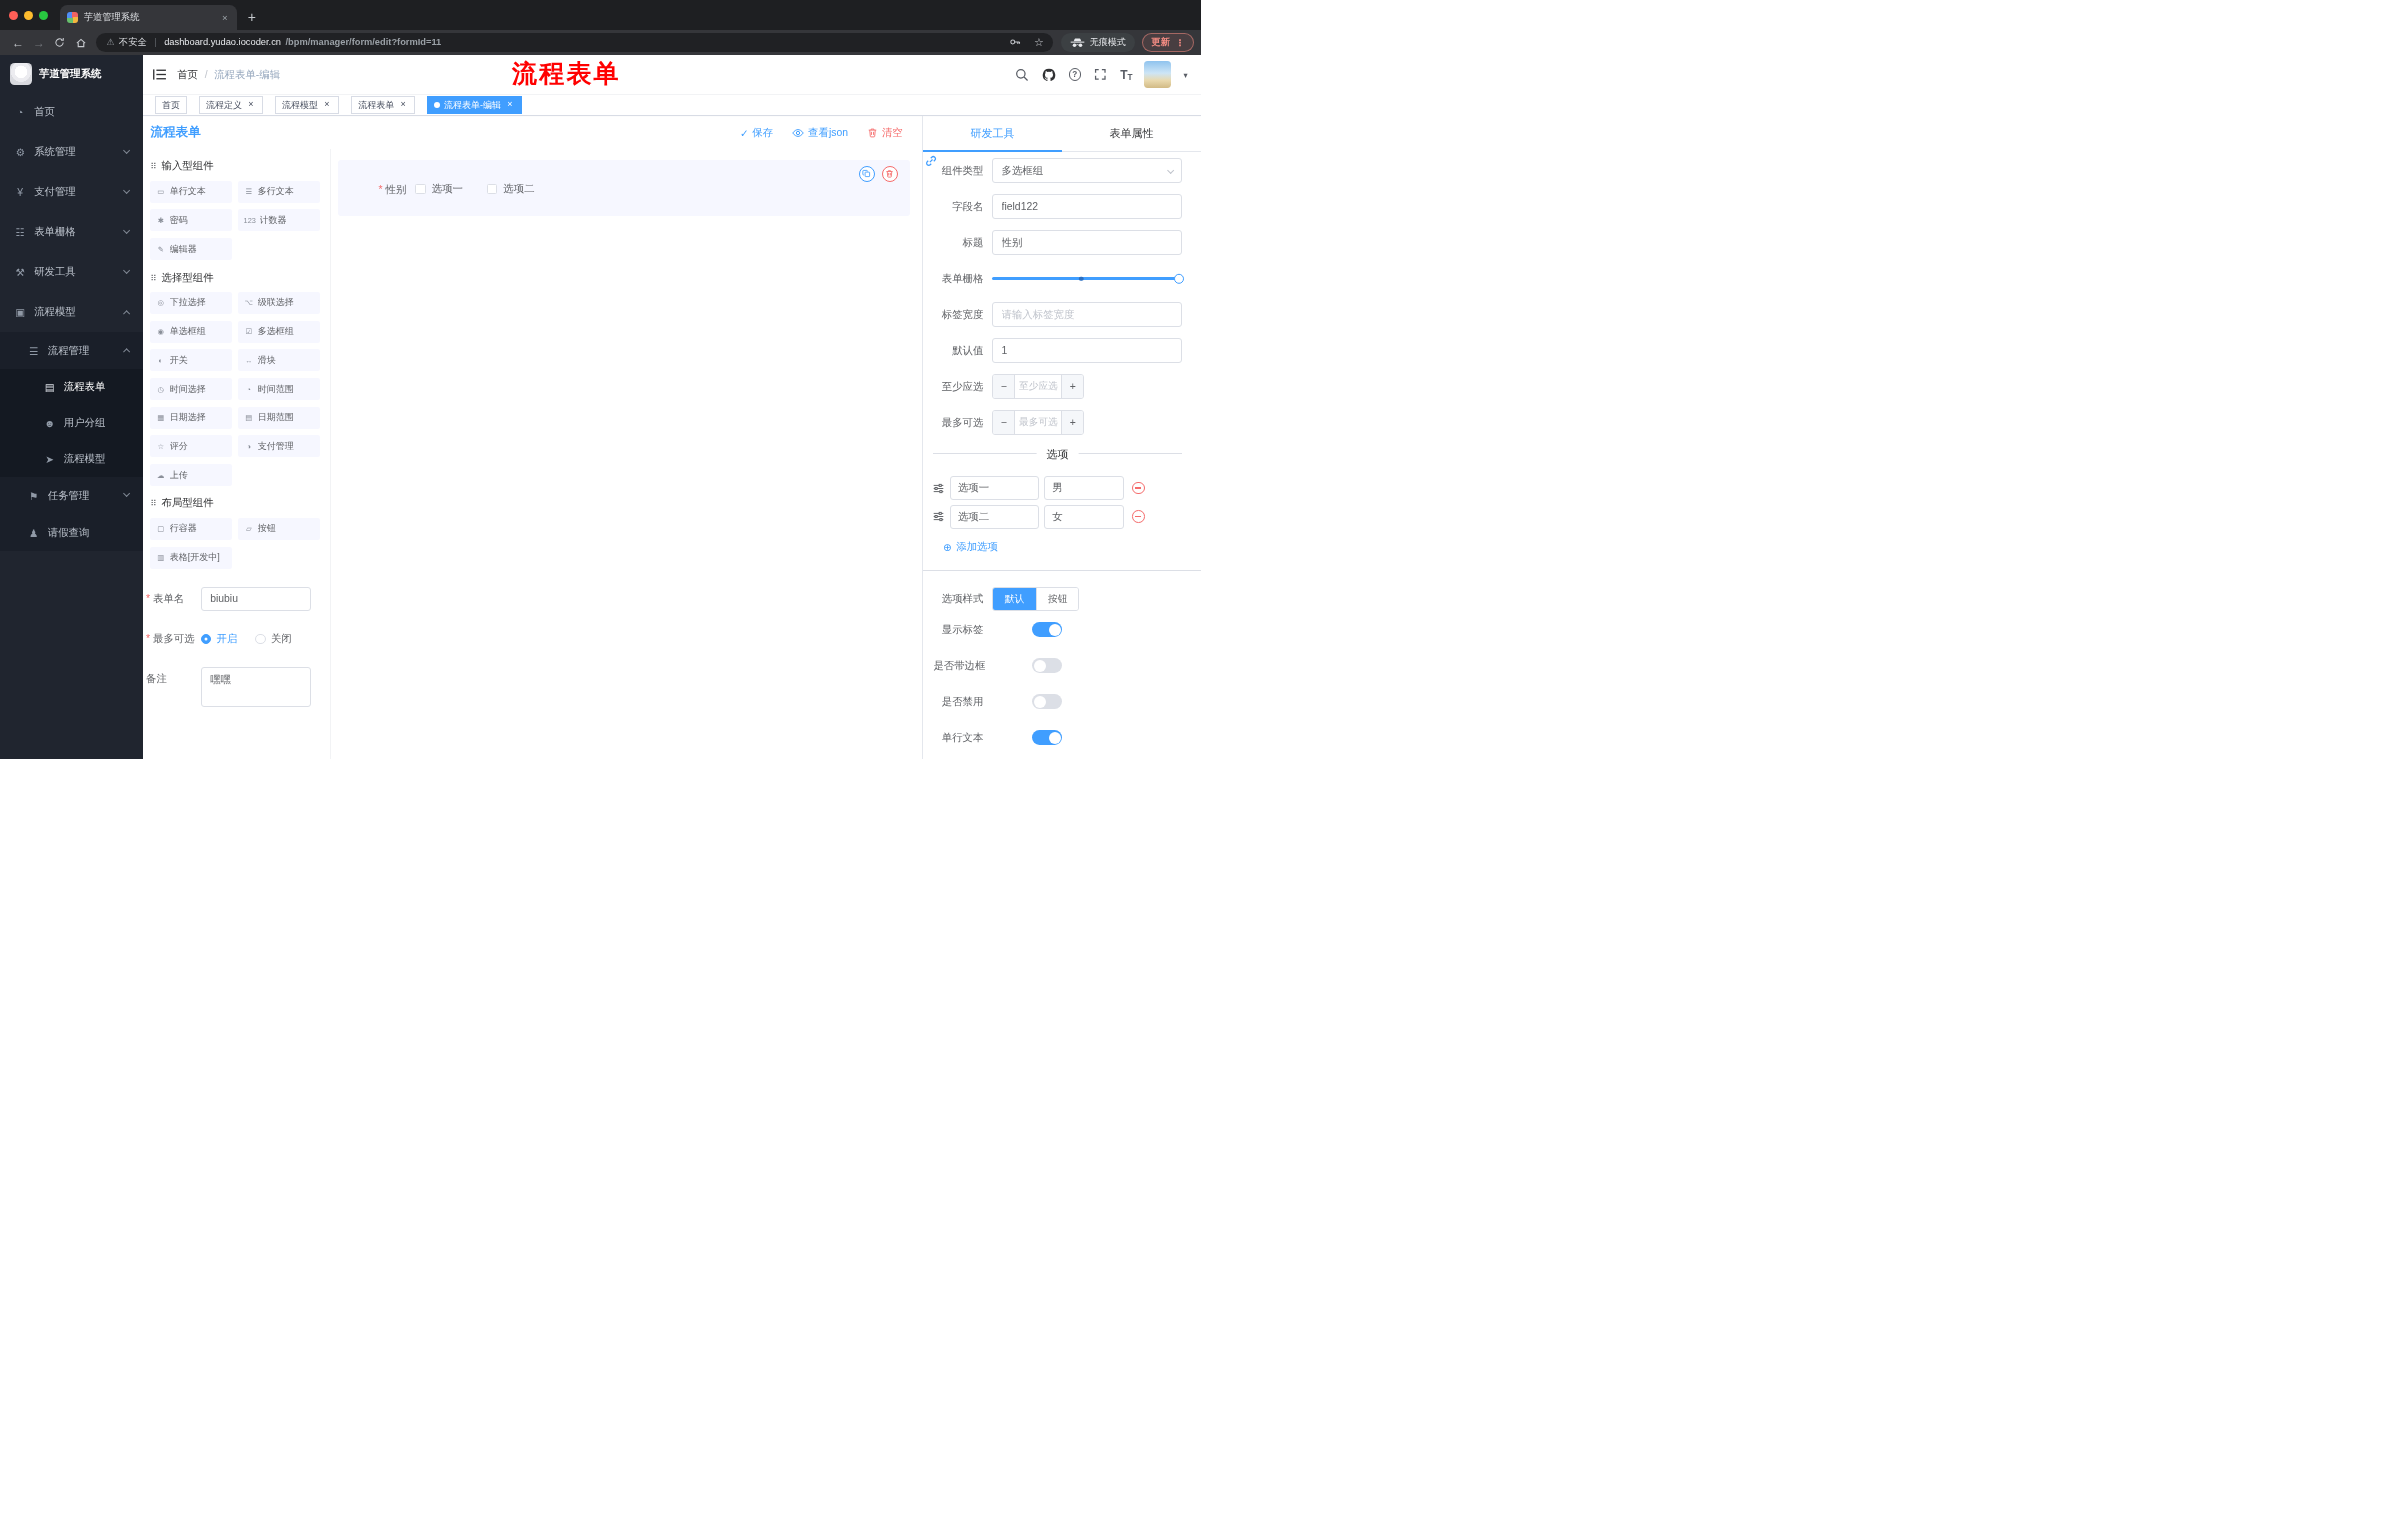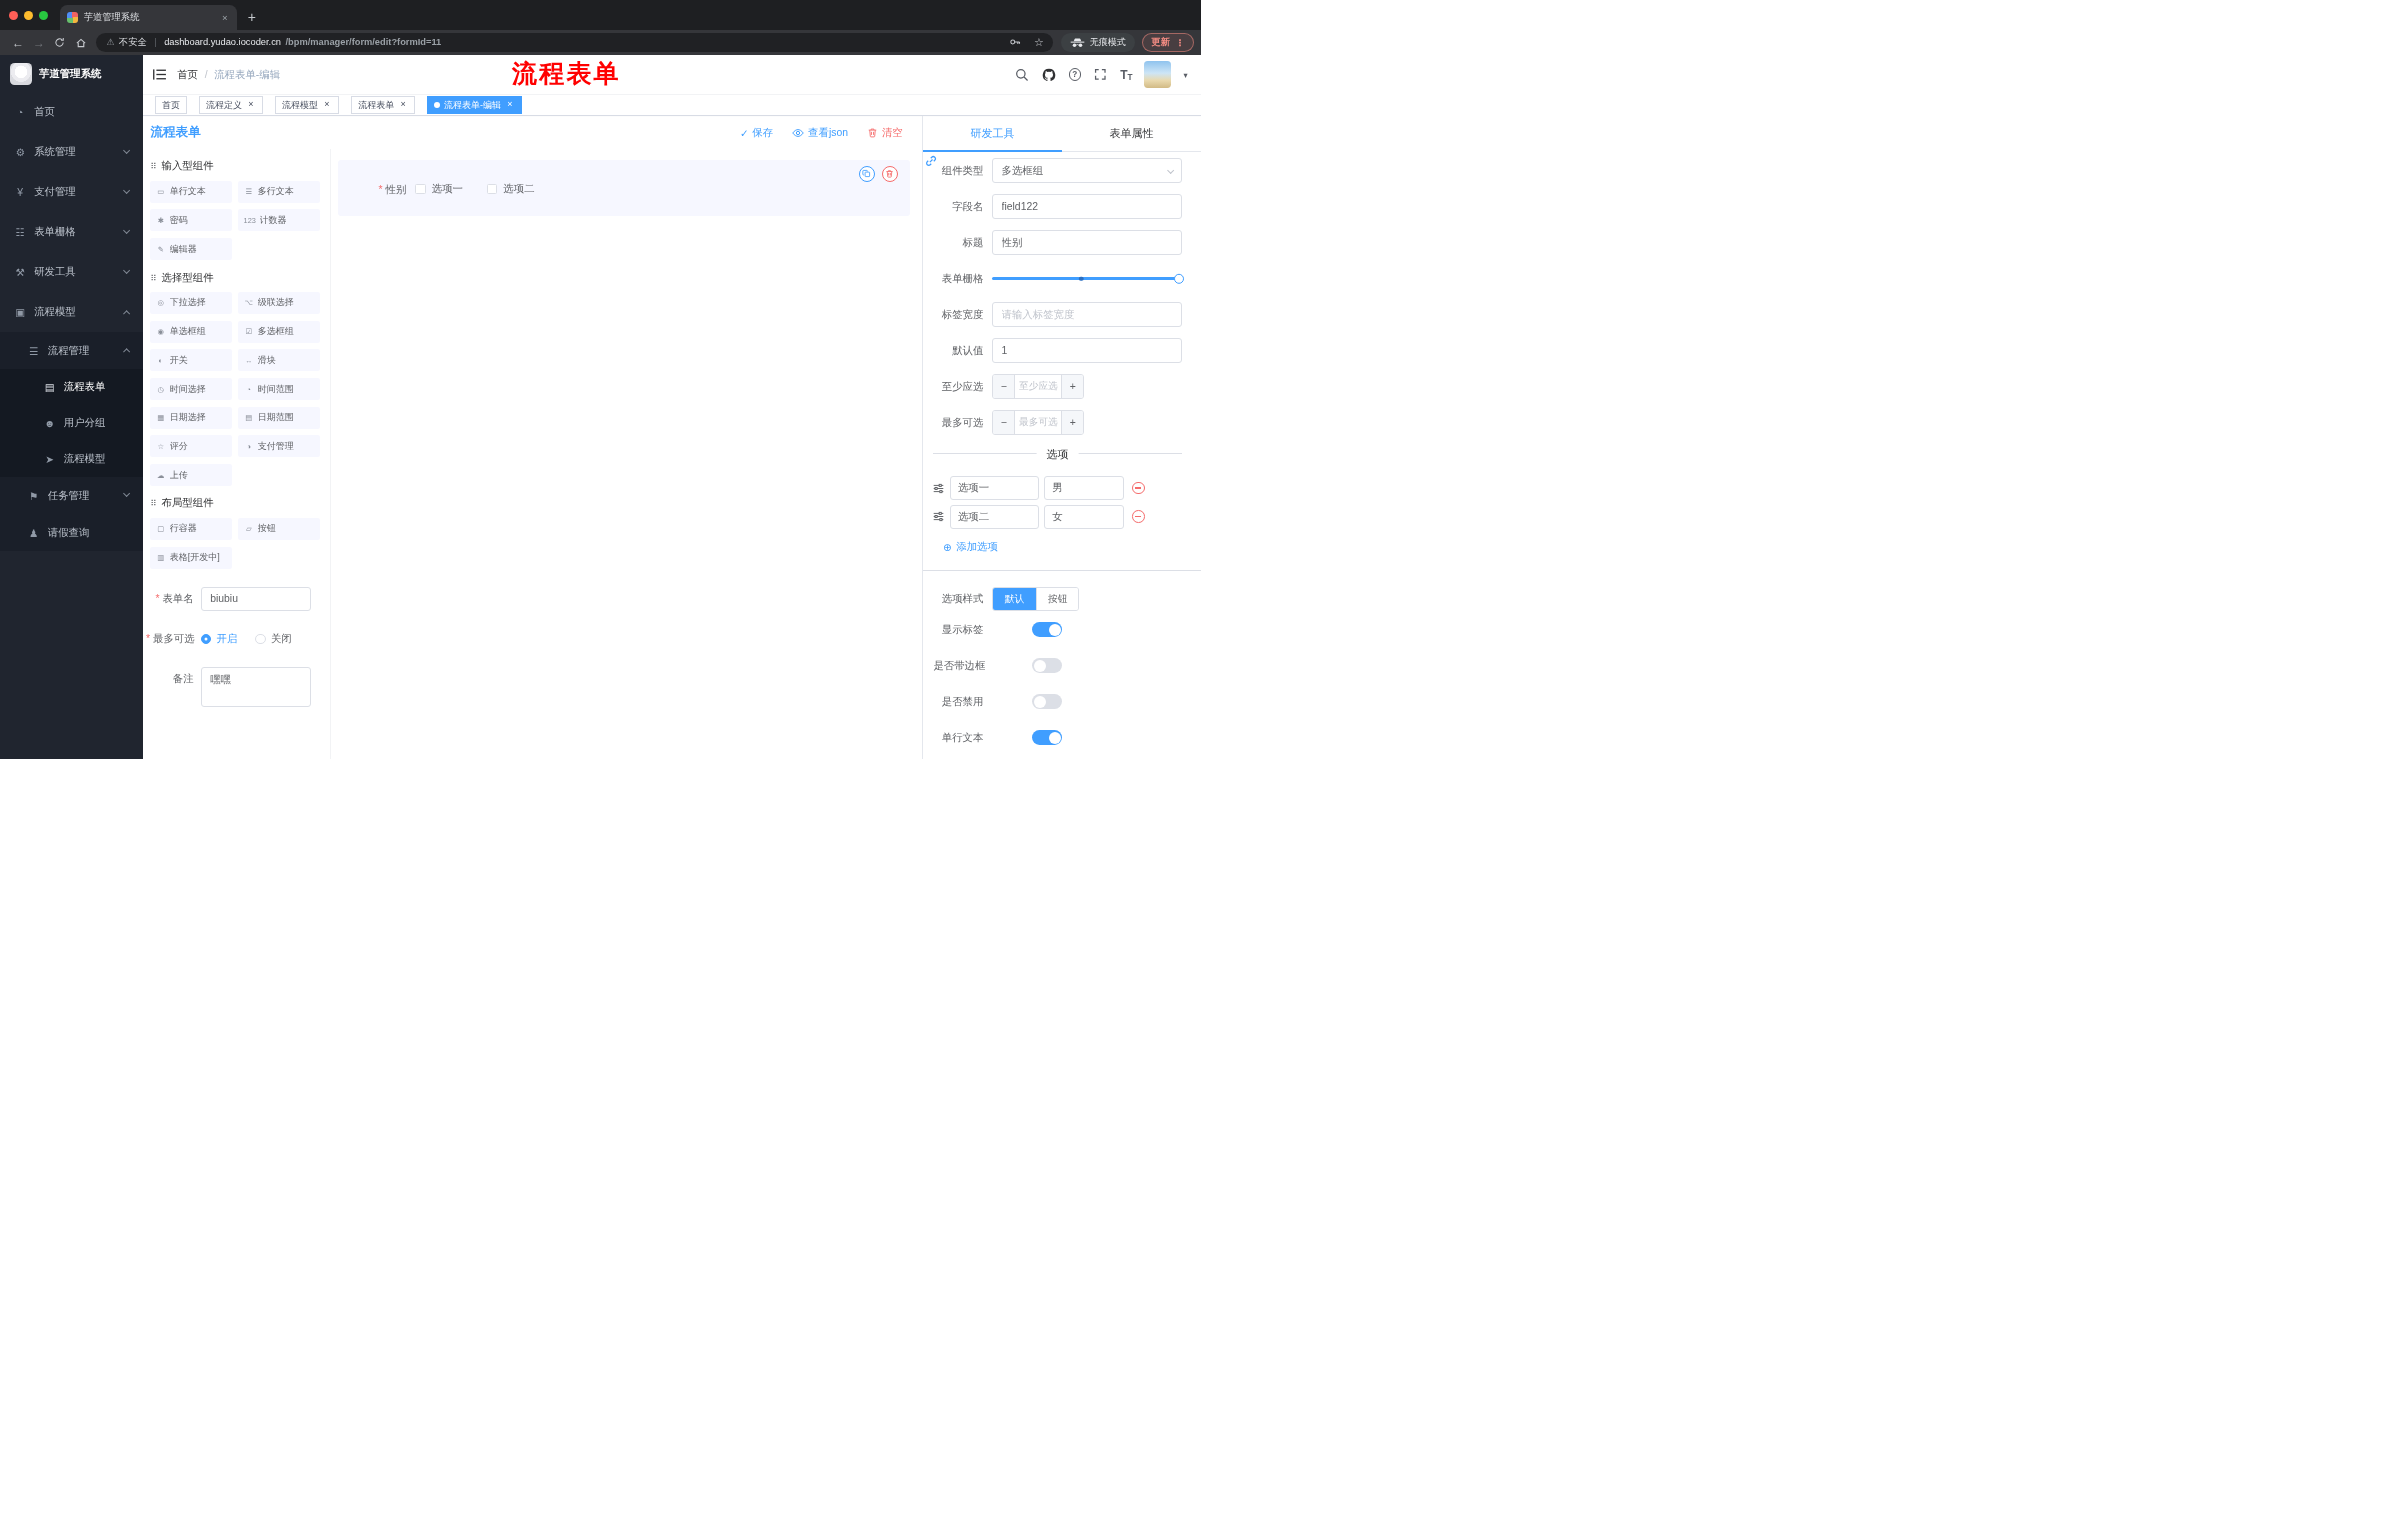--- a/index.html
+++ b/index.html
@@ -92,21 +92,21 @@
   .lib-title { display:flex; align-items:center; gap:5.2px; font-size:10.4px; color:#303133; margin:10.4px 7.4px 7.4px; }
   .lg-ic { color:#606266; font-size:8.2px; }
   .lib-grid { display:flex; flex-wrap:wrap; gap:6.7px 6px; padding:0 7.4px; }
   .lib-item { width:82px; height:22px; background:#f6f7ff; border-radius:2.2px; font-size:9px; color:#606266; display:flex; align-items:center; padding:0 5.2px; gap:3.7px; cursor:move; }
   .lib-item .ic { color:#8a8f99; font-size:7.4px; min-width:10.4px; text-align:center; flex-shrink:0; }
   .lib-item span:last-child { white-space:nowrap; overflow:hidden; }
 
   
   .lib-form { padding:18px 7.4px 0 3px; }
   .lf-row { display:flex; margin-bottom:16.3px; }
-  .lf-lbl { width:55px; flex-shrink:0; text-align:right; padding-right:7.4px; font-size:10.4px; color:#606266; line-height:24px; white-space:nowrap; }
+  .lf-lbl { width:55px; flex-shrink:0; text-align:left; padding-right:7.4px; font-size:10.4px; color:#606266; line-height:24px; white-space:nowrap; }
   .req::before { content:"*"; color:#f56c6c; margin-right:3px; }
   .el-input { height:24px; border:0.7px solid #dcdfe6; border-radius:3px; padding:0 8.2px; font-size:10.4px; color:#606266; outline:none; background:#fff; width:110px; }
   .el-input::placeholder, .c-input::placeholder, .p-input::placeholder { color:#c0c4cc; }
   textarea.el-input { height:40px; resize:none; padding:4.5px 8.2px; line-height:1.4; font-family:inherit; }
   .radio-group { display:flex; align-items:center; gap:18px; height:24px; }
   .radio { display:flex; align-items:center; gap:5.2px; color:#606266; cursor:pointer; }
   .r-circle { width:10.4px; height:10.4px; border-radius:50%; border:0.7px solid #dcdfe6; background:#fff; position:relative; flex-shrink:0; }
   .radio.checked .r-circle { border-color:#409eff; background:#409eff; }
   .radio.checked .r-circle::after { content:""; position:absolute; left:50%; top:50%; width:3px; height:3px; border-radius:50%; background:#fff; transform:translate(-50%,-50%); }
   .radio.checked { color:#409eff; }

